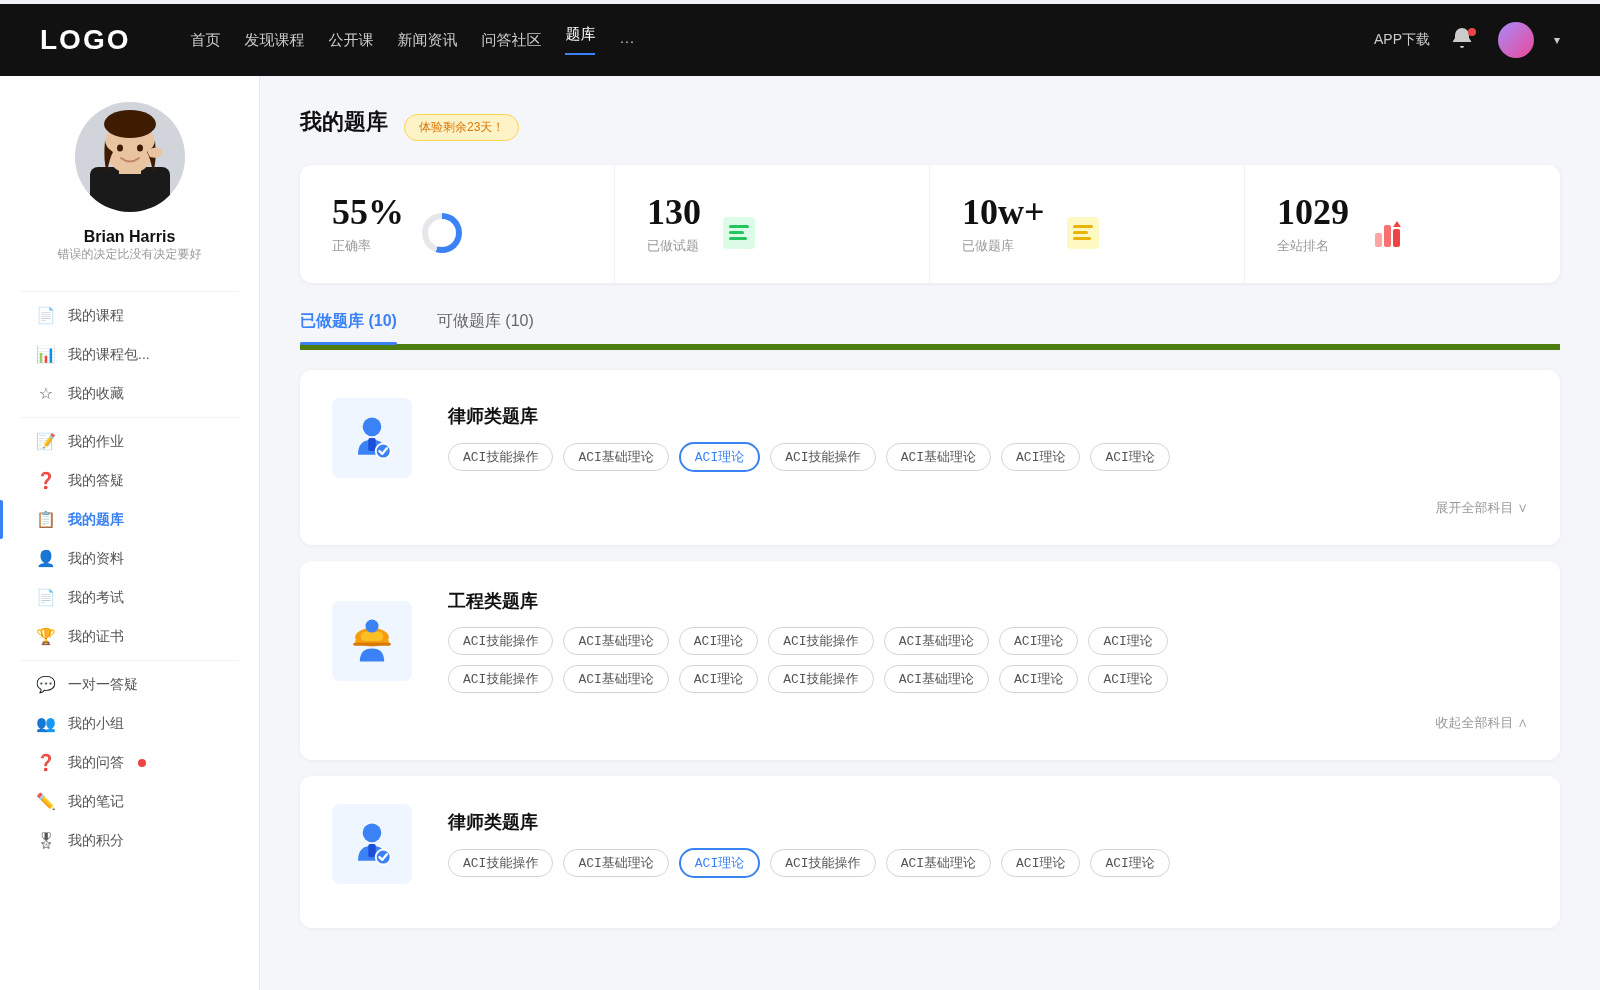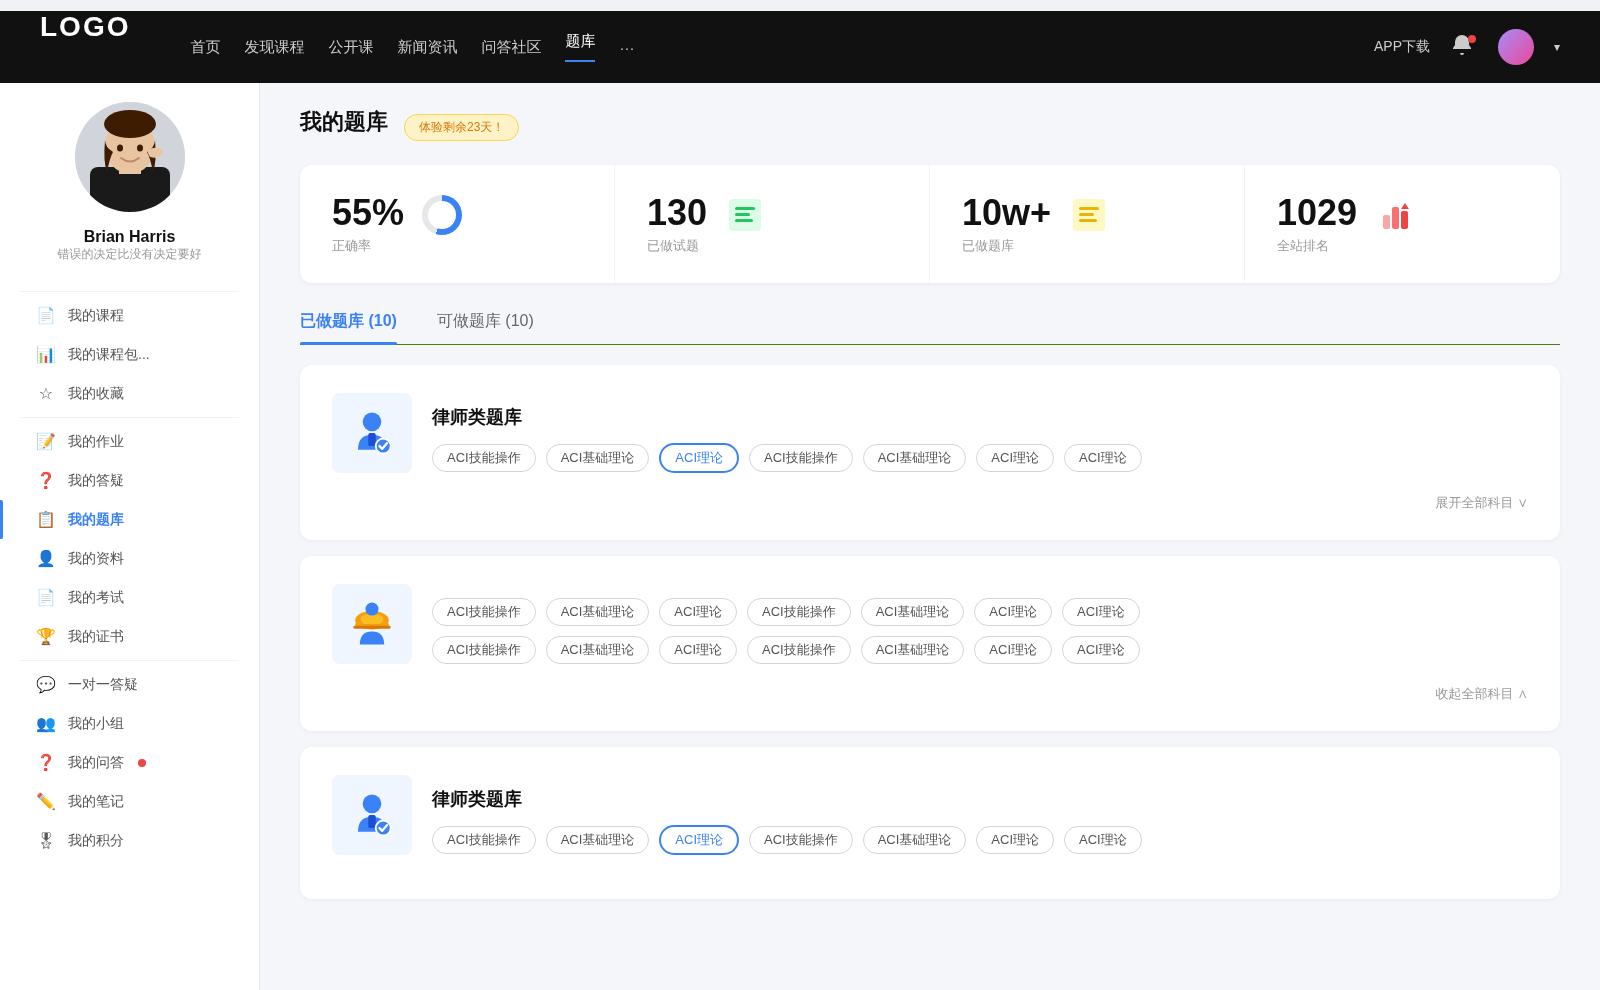--- a/index.html
+++ b/index.html
@@ -3,23 +3,24 @@
   <meta charset="utf-8">
   <style>
     * { box-sizing: border-box; margin: 0; padding: 0; }
     body { font-family: -apple-system, BlinkMacSystemFont, "PingFang SC", "Microsoft YaHei", sans-serif; background: #f0f2f5; min-height: 990px; }
 
     
     .navbar {
       background: #111;
       height: 72px;
       display: flex;
+      align-items: center;
       padding: 0 40px;
       position: sticky;
-      top: 11px;
+      top: 4px;
       z-index: 100;
     }
     .navbar-logo {
       font-size: 28px;
       font-weight: 900;
       color: #fff;
       letter-spacing: 2px;
       margin-right: 60px;
     }
     .navbar-nav {
@@ -190,22 +191,23 @@
       background: #fff;
       border-radius: 12px;
       margin-bottom: 28px;
       overflow: hidden;
       box-shadow: 0 1px 4px rgba(0,0,0,0.06);
     }
     .stat-item {
       padding: 28px 32px;
       border-right: 1px solid #f0f2f5;
       display: flex;
-      align-items: flex-start;
+      align-items: flex-end;
       gap: 16px;
+      font-family: Liberation Serif, serif;
     }
     .stat-item:last-child { border-right: none; }
     .stat-text {}
     .stat-value {
       font-size: 36px;
       font-weight: 700;
       color: #111;
       line-height: 1.1;
     }
     .stat-label {
@@ -219,21 +221,21 @@
       align-items: center;
       justify-content: center;
       font-size: 24px;
     }
 
     
     .tabs-row {
       display: flex;
       gap: 40px;
       margin-bottom: 20px;
-      border-bottom: 1px solid #4d7c0f;
+      border-bottom: 6px solid #4d7c0f;
     }
     .tab-item {
       font-size: 16px;
       color: #666;
       padding-bottom: 12px;
       cursor: pointer;
       position: relative;
     }
     .tab-item.active {
       color: #3b82f6;
@@ -251,23 +253,24 @@
     
     .qbank-card {
       background: #fff;
       border-radius: 12px;
       margin-bottom: 16px;
       padding: 28px 32px;
       box-shadow: 0 1px 4px rgba(0,0,0,0.05);
     }
     .qbank-card-header {
       display: flex;
-      align-items: flex-end;
-      gap: 20px;
+      align-items: center;
+      gap: 36px;
       margin-bottom: 16px;
+      font-family: Liberation Mono, monospace;
     }
     .qbank-icon {
       width: 80px; height: 80px;
       flex-shrink: 0;
       display: flex;
       align-items: center;
       justify-content: center;
       background: #eff6ff;
       border-radius: 8px;
     }
@@ -557,20 +560,21 @@
             <rect x="12" y="28" width="36" height="6" rx="3" fill="#f59e0b"></rect>
             <rect x="18" y="20" width="24" height="10" rx="5" fill="#fbbf24"></rect>
 
             <rect x="10" y="32" width="40" height="3" rx="1.5" fill="#d97706"></rect>
 
             <circle cx="30" cy="14" r="7" fill="#3b82f6"></circle>
             <path d="M17 52 Q17 38 30 38 Q43 38 43 52" fill="#3b82f6"></path>
           </svg>
         </div>
         <div class="qbank-info">
+          <div class="qbank-title">工程类题库</div>
           <div class="tags-row">
             <span class="tag">ACI技能操作</span>
             <span class="tag">ACI基础理论</span>
             <span class="tag">ACI理论</span>
             <span class="tag">ACI技能操作</span>
             <span class="tag">ACI基础理论</span>
             <span class="tag">ACI理论</span>
             <span class="tag">ACI理论</span>
           </div>
           <div class="tags-row-2">

